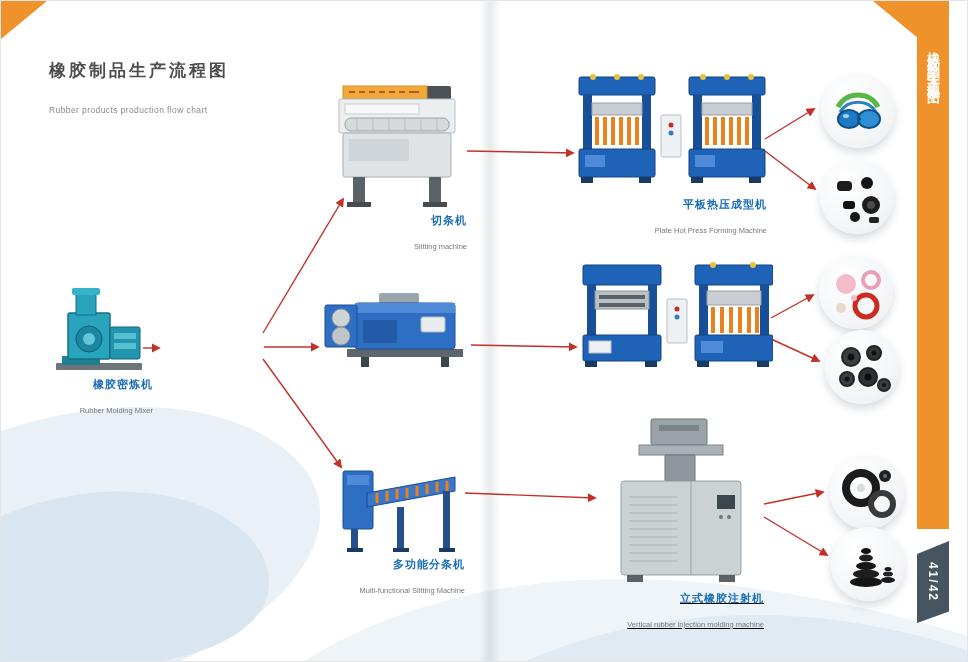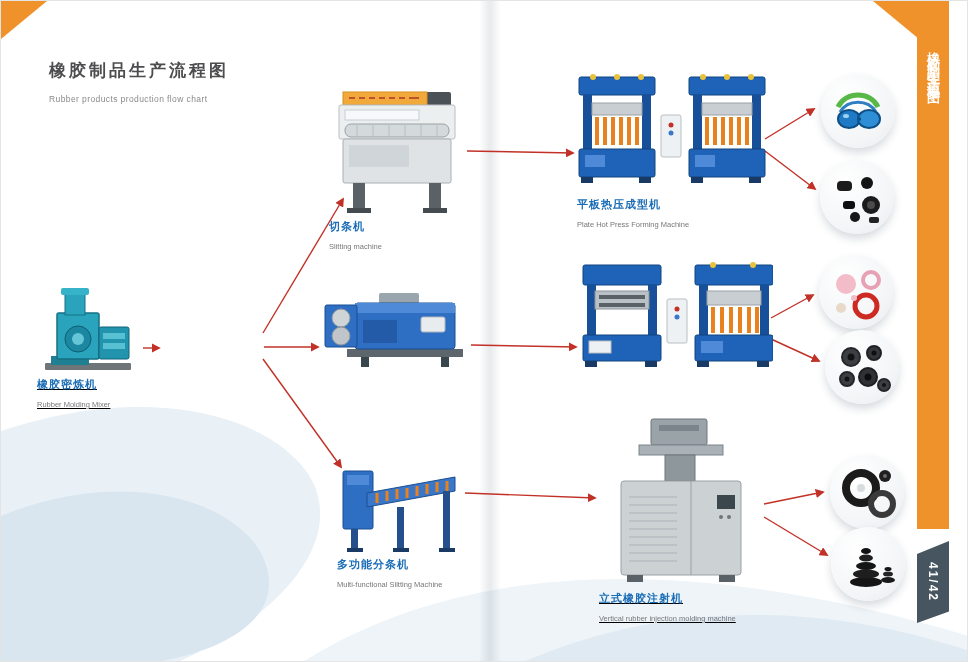--- a/index.html
+++ b/index.html
@@ -28,29 +28,29 @@
   }
   .page-tab{
     position:absolute;left:916px;top:540px;width:32px;height:82px;background:#46555f;z-index:4;
     clip-path:polygon(0 16%,100% 0,100% 86%,0 100%);
     display:flex;align-items:center;justify-content:center;
   }
   .page-tab .num{color:#ffffff;font-weight:bold;font-size:12px;writing-mode:vertical-rl;letter-spacing:2px;}
   
   .title-block{position:absolute;left:48px;top:58px;z-index:6;}
   .title-cn{font-size:17px;font-weight:bold;color:#4d4d4f;letter-spacing:3px;}
-  .title-en{font-size:8.5px;color:#8a8a8d;margin-top:12px;letter-spacing:.4px;}
+  .title-en{font-size:8.5px;color:#8a8a8d;margin-top:23px;letter-spacing:.4px;}
   
-  .machine{position:absolute;margin:0;text-align:left;z-index:6;}
+  .machine{position:absolute;margin:0;text-align:right;z-index:6;}
   .machine svg{display:block;width:100%;height:auto;}
   .machine .cn{font-size:11px;font-weight:bold;color:#1a6db6;letter-spacing:1px;margin-top:4px;}
-  .machine .en{font-size:7.5px;color:#77787b;margin-top:8px;}
-  #m-mixer   {left:36px; top:286px;width:105px;text-decoration:underline;}
+  .machine .en{font-size:7.5px;color:#77787b;margin-top:14px;}
+  #m-mixer   {left:47px; top:286px;width:105px;}
   #m-mill    {left:158px;top:310px;width:112px;}
-  #m-slit    {left:328px;top:86px; width:138px;}
+  #m-slit    {left:328px;top:80px; width:138px;}
   #m-pre     {left:320px;top:286px;width:148px;}
   #m-multi   {left:336px;top:448px;width:128px;}
   #m-plate   {left:576px;top:70px; width:190px;}
   #m-vac     {left:580px;top:256px;width:192px;}
   #m-inj     {left:598px;top:416px;width:165px;text-decoration:underline;}
   
   .product{
     position:absolute;width:74px;height:74px;border-radius:50%;z-index:6;
     background:radial-gradient(circle at 35% 30%, #ffffff 0%, #f3f5f7 65%, #e8ebee 100%);
     box-shadow:0 5px 9px rgba(40,60,80,.18);

